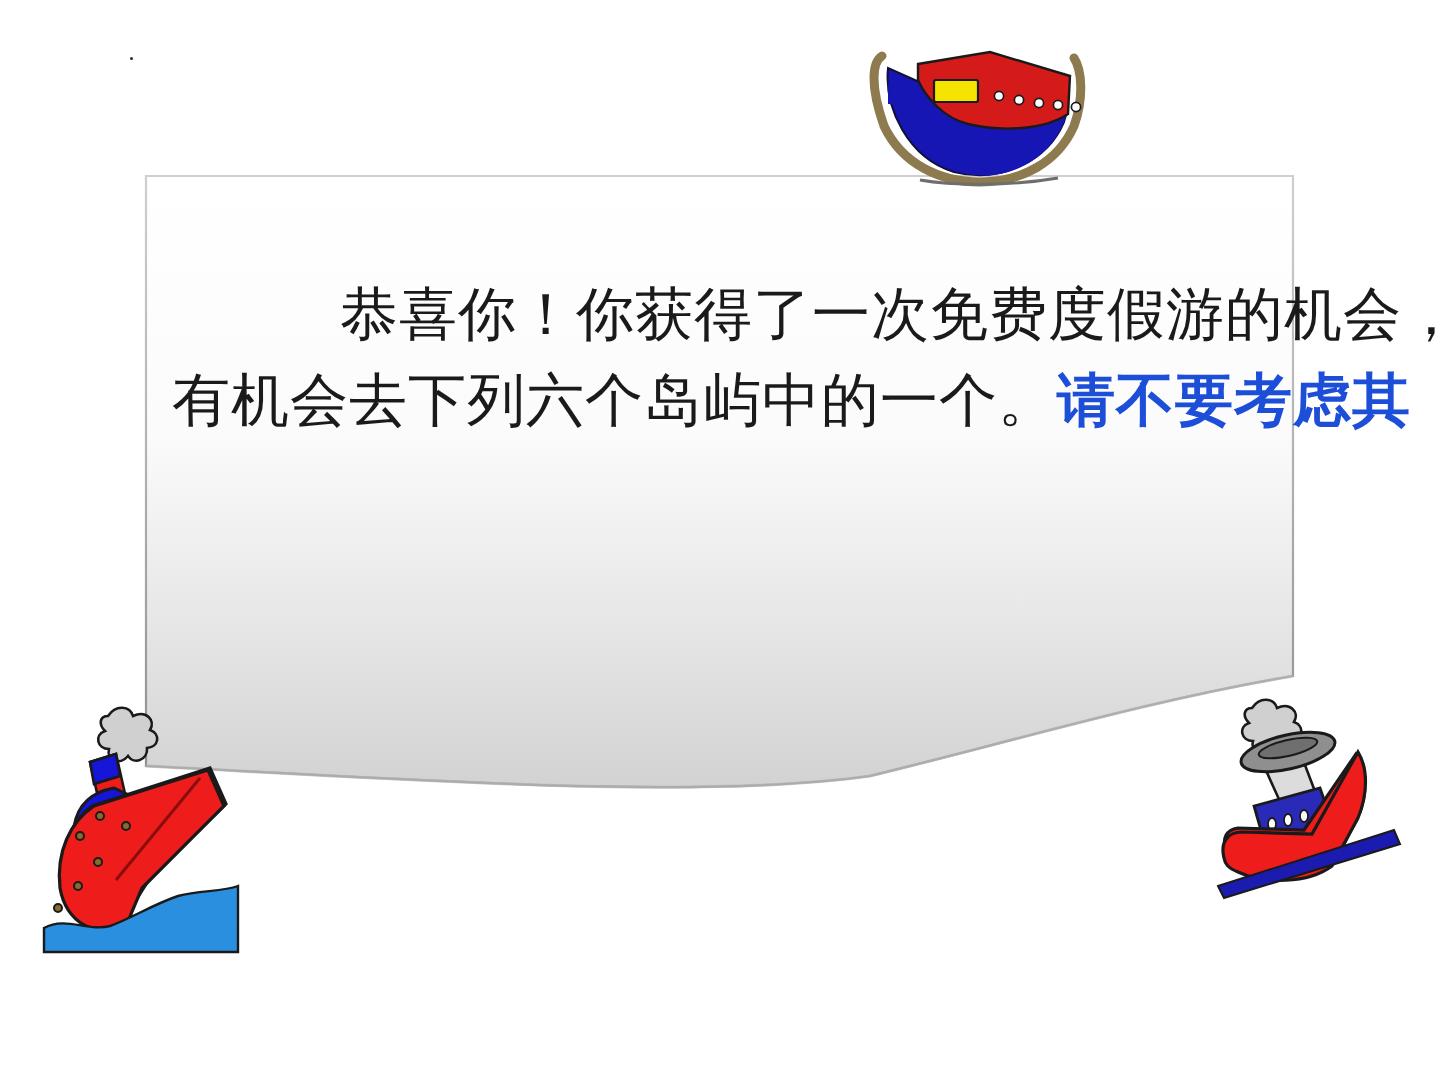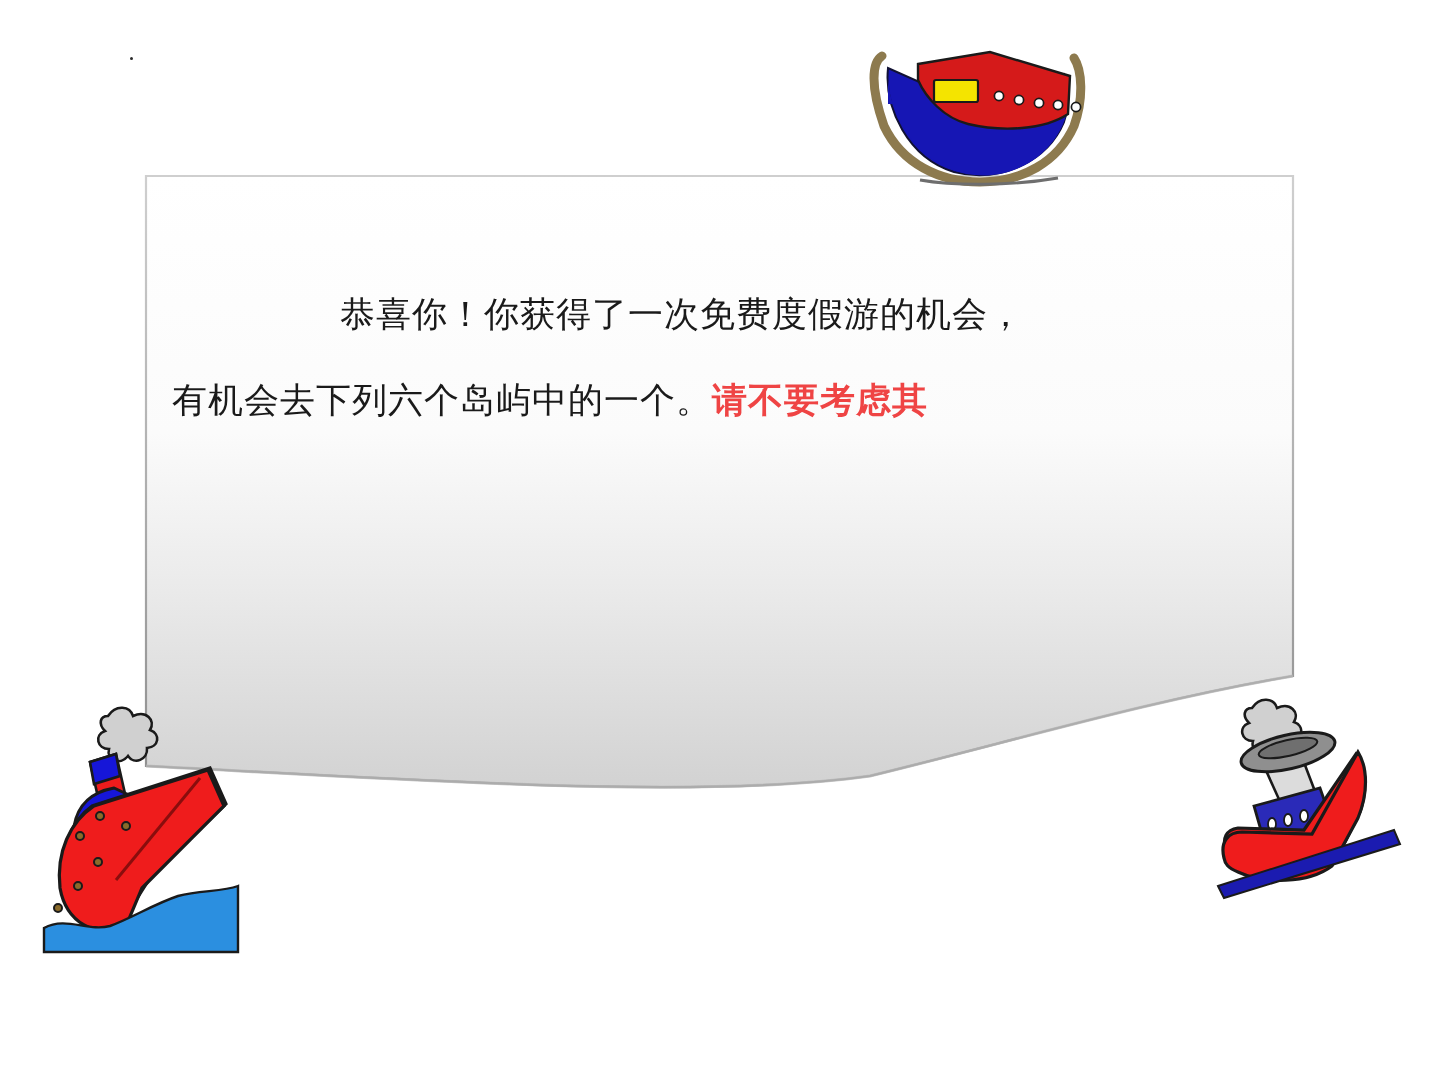--- a/index.html
+++ b/index.html
@@ -37,31 +37,31 @@
     pointer-events: none;
   }
   .banner-wrap svg { display:block; width:1440px; height:1080px; }
 
   
   .banner-text {
     position: absolute;
     left: 172px;
     top: 272px;
     width: 1080px;
-    font-size: 35px;
+    font-size: 58px;
     line-height: 86px;
     letter-spacing: 1px;
     color: #1a1a1a;
     font-family: "Liberation Serif", "DejaVu Serif", serif;
     white-space: nowrap;
   }
   .banner-text .ln { display: block; }
   .banner-text .ln1 { text-indent: 168px; }
   .hl {
-    color: #ef4444;
+    color: #1d4ed8;
     font-weight: bold;
   }
 
   
   .ship { position: absolute; }
   .ship svg { display: block; }
   .ship-top    { left: 862px; top: 46px;  }
   .ship-bl     { left: 30px;  top: 700px; }
   .ship-br     { left: 1208px;top: 690px; }
 </style>

